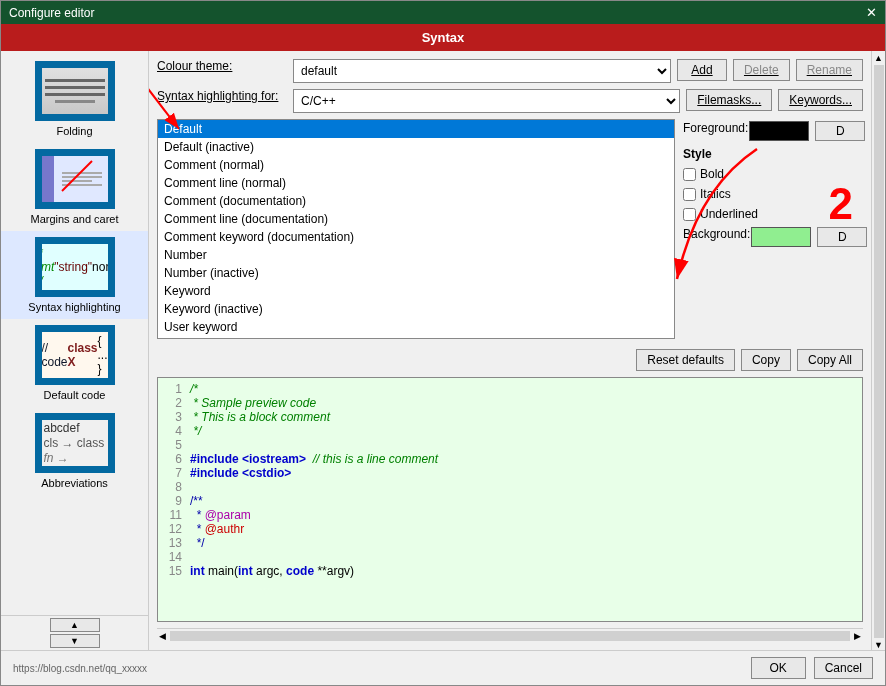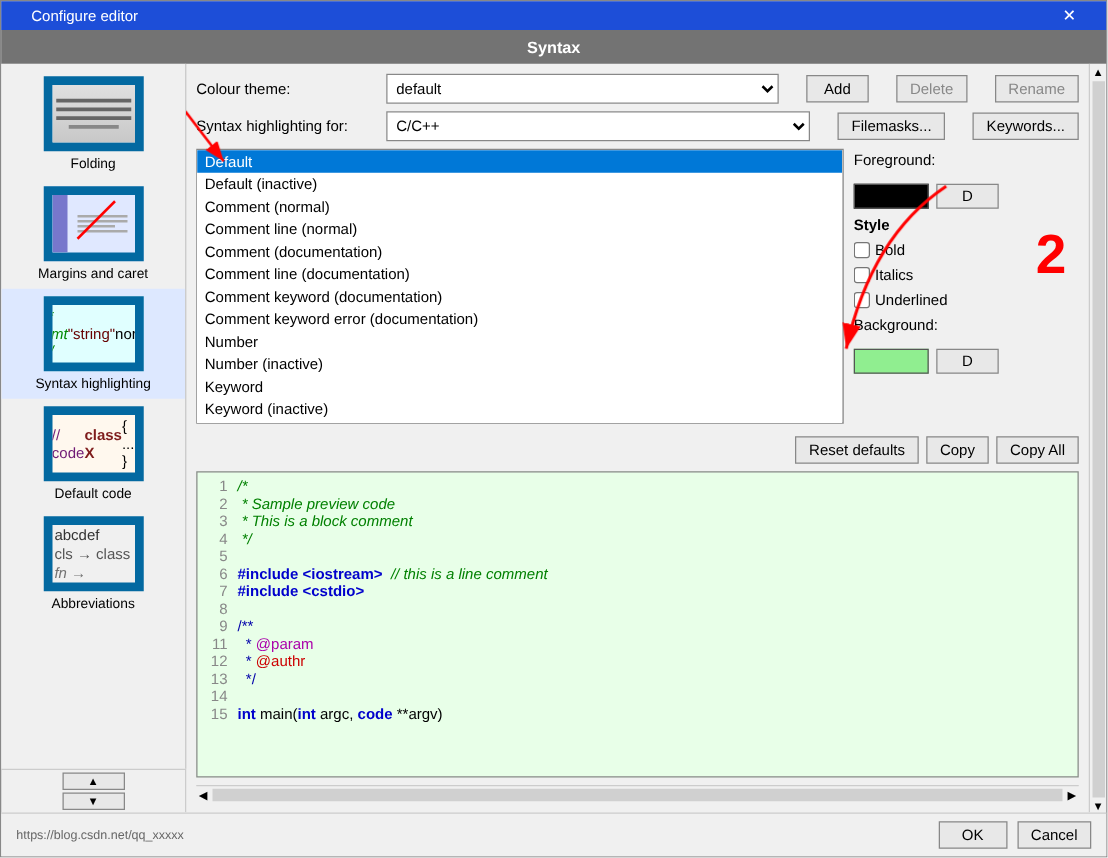--- a/index.html
+++ b/index.html
@@ -1,55 +1,55 @@
 <!DOCTYPE html>
 <html><head>
   <meta charset="utf-8">
   <style>
     * { box-sizing: border-box; margin: 0; padding: 0; font-family: 'Segoe UI', Tahoma, sans-serif; font-size: 12px; }
     body { background: #f0f0f0; width: 886px; height: 686px; overflow: hidden; }
 
     .window { width: 886px; height: 686px; background: #f0f0f0; border: 1px solid #888; display: flex; flex-direction: column; }
 
-    .title-bar-outer { background: #1d4ed8; color: white; padding: 4px 24px; font-size: 11px; display: flex; align-items: center; justify-content: space-between; }
+    .title-bar-outer { background: #14532d; color: white; padding: 4px 8px; font-size: 11px; display: flex; align-items: center; justify-content: space-between; }
     .title-bar-outer .close-btn { color: white; cursor: pointer; font-size: 13px; }
 
-    .dialog-title { background: #737373; color: white; text-align: center; padding: 6px; font-size: 13px; font-weight: bold; }
+    .dialog-title { background: #b91c1c; color: white; text-align: center; padding: 6px; font-size: 13px; font-weight: bold; }
 
     .main-content { display: flex; flex: 1; overflow: hidden; }
 
     .left-panel { width: 148px; background: #f0f0f0; border-right: 1px solid #ccc; overflow-y: auto; display: flex; flex-direction: column; align-items: center; padding: 4px 0; }
 
     .left-item { display: flex; flex-direction: column; align-items: center; padding: 6px 4px; cursor: pointer; width: 100%; }
     .left-item.selected { background: #dde8ff; }
     .left-item .icon-box { width: 80px; height: 60px; background: #e8e8e8; border: 7px solid #0369a1; display: flex; align-items: center; justify-content: center; margin-bottom: 4px; overflow: hidden; }
     .left-item .icon-label { font-size: 11px; text-align: center; }
 
     .right-panel { flex: 1; display: flex; flex-direction: column; padding: 8px; gap: 6px; overflow: hidden; }
 
-    .row { display: flex; align-items: center; gap: 22px; }
+    .row { display: flex; align-items: flex-start; gap: 6px; text-decoration: underline; }
     .label { min-width: 130px; }
     .combo-wrap { flex: 1; position: relative; }
     .combo-wrap select { width: 100%; padding: 2px 4px; border: 1px solid #888; background: white; }
 
     .btn { padding: 3px 10px; background: #e8e8e8; border: 1px solid #888; cursor: pointer; min-width: 50px; text-align: center; }
 
     .middle-area { display: flex; gap: 8px; flex: 0 0 auto; }
 
     .list-panel { flex: 1; border: 1px solid #888; background: white; overflow-y: auto; height: 220px; }
     .list-panel .list-item { padding: 2px 6px; cursor: pointer; white-space: nowrap; }
     .list-panel .list-item.selected { background: #0078d7; color: white; }
 
     .style-panel { width: 180px; display: flex; flex-direction: column; gap: 6px; padding-top: 2px; }
-    .style-section { display: flex; flex-direction: column; gap: 12px; }
+    .style-section { display: flex; flex-direction: row; gap: 1px; }
     .style-row { display: flex; align-items: center; gap: 6px; }
     .color-box { width: 60px; height: 20px; border: 1px solid #555; background: black; }
     .color-box-green { background: #90ee90; }
 
-    .checkbox-row { display: flex; gap: 4px; }
+    .checkbox-row { display: flex; align-items: center; gap: 4px; }
 
     .action-buttons { display: flex; gap: 6px; justify-content: flex-end; margin-top: 4px; }
 
     .code-preview { flex: 1; border: 1px solid #888; background: #e8ffe8; overflow: auto; font-family: 'Courier New', monospace; font-size: 11px; padding: 4px; min-height: 0; }
     .code-line { display: flex; gap: 0; white-space: pre; }
     .line-num { color: #888; min-width: 28px; text-align: right; padding-right: 8px; user-select: none; }
     .c-comment { color: #008000; font-style: italic; }
     .c-keyword { color: #0000cc; font-weight: bold; }
     .c-line-comment { color: #008000; font-style: italic; }
     .c-doc-comment { color: #0000aa; }
@@ -120,21 +120,21 @@
             <div style="color:#00a;font-weight:bold;">int</div>
             <div style="color:#080;font-style:italic;">/* cmt */</div>
             <div style="color:#600;">"string"</div>
             <div style="color:#000;">normal</div>
           </div>
           <span class="icon-label">Syntax highlighting</span>
         </div>
 
         <div class="left-item">
           <div class="icon-box" style="background:#fff8ee;font-family:monospace;font-size:7px;padding:2px;overflow:hidden;">
-            <div style="color:#701a75;">// code</div>
+            <div style="color:#0f172a;">// code</div>
             <div style="color:#7f1d1d;font-weight:bold;">class X</div>
             <div style="color:#000;">{ ... }</div>
           </div>
           <span class="icon-label">Default code</span>
         </div>
 
         <div class="left-item">
           <div class="icon-box" style="background:#f0f0f0;font-size:9px;display:flex;align-items:center;justify-content:center;padding:2px;overflow:hidden;">
             <div style="display:flex;flex-direction:column;gap:1px;font-size:7px;">
               <div style="color:#333;">abc → abcdef</div>
@@ -181,21 +181,20 @@
       <div class="middle-area" style="position:relative;">
 
         <div class="list-panel">
           <div class="list-item selected">Default</div>
           <div class="list-item">Default (inactive)</div>
           <div class="list-item">Comment (normal)</div>
           <div class="list-item">Comment line (normal)</div>
           <div class="list-item">Comment (documentation)</div>
           <div class="list-item">Comment line (documentation)</div>
           <div class="list-item">Comment keyword (documentation)</div>
-          <div class="list-item">Comment keyword error (documentation)</div>
           <div class="list-item">Number</div>
           <div class="list-item">Number (inactive)</div>
           <div class="list-item">Keyword</div>
           <div class="list-item">Keyword (inactive)</div>
           <div class="list-item">User keyword</div>
 
         </div>
 
         <div class="style-panel">
 

